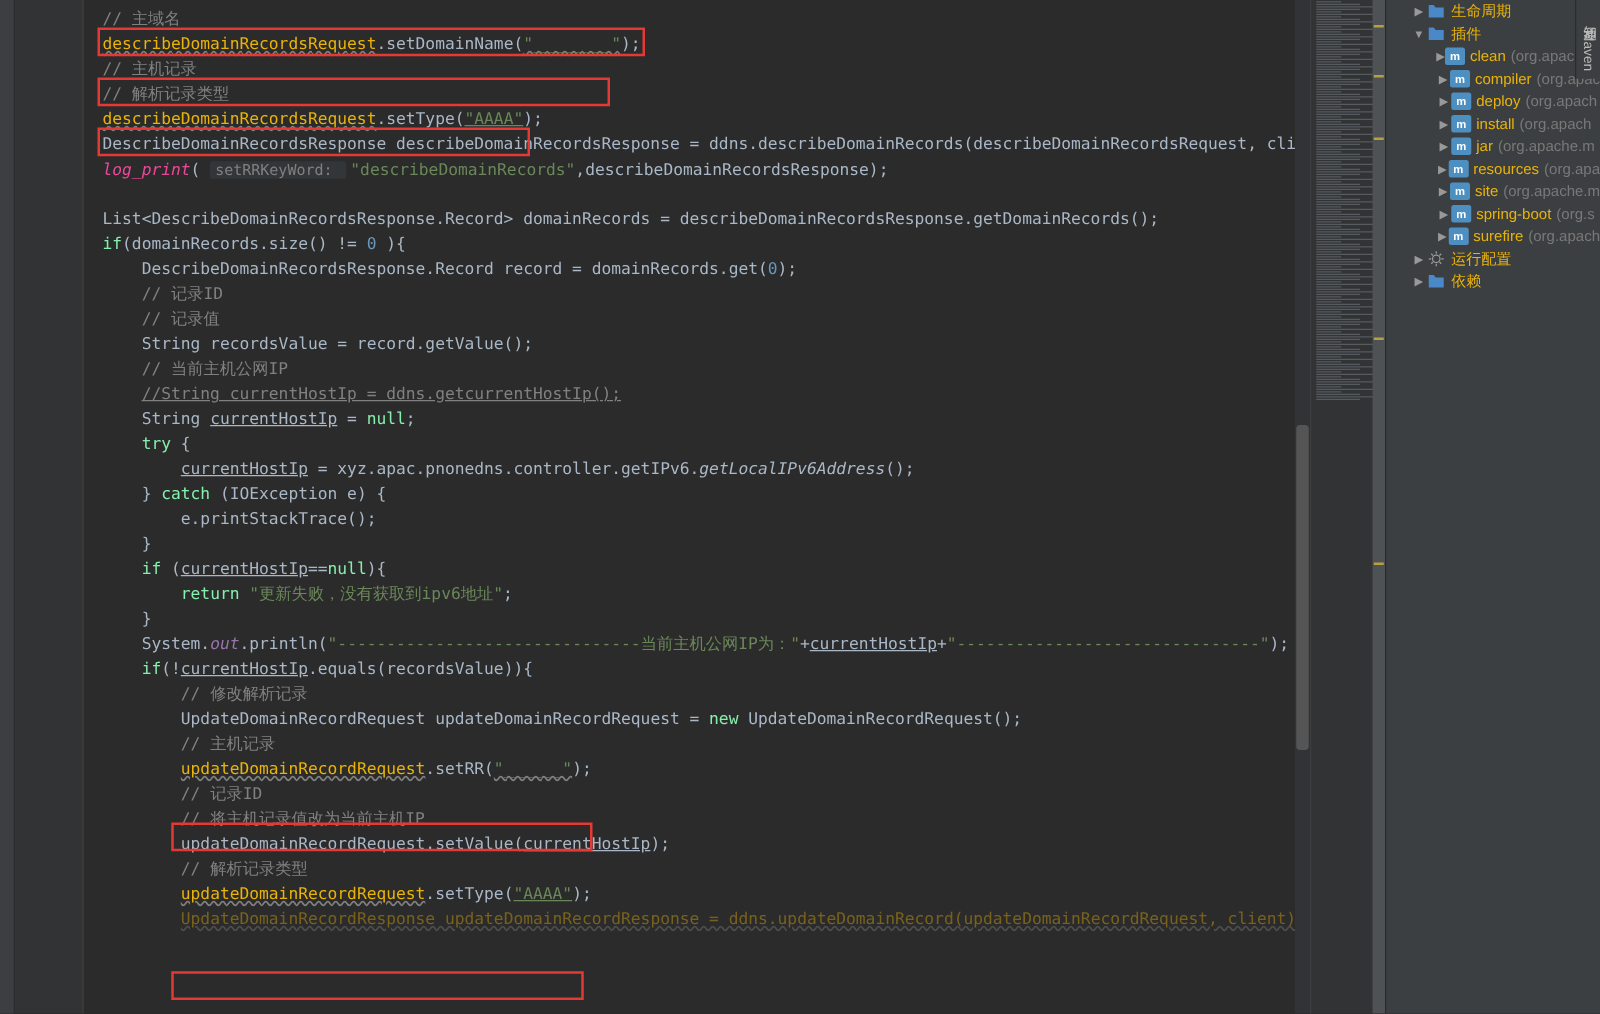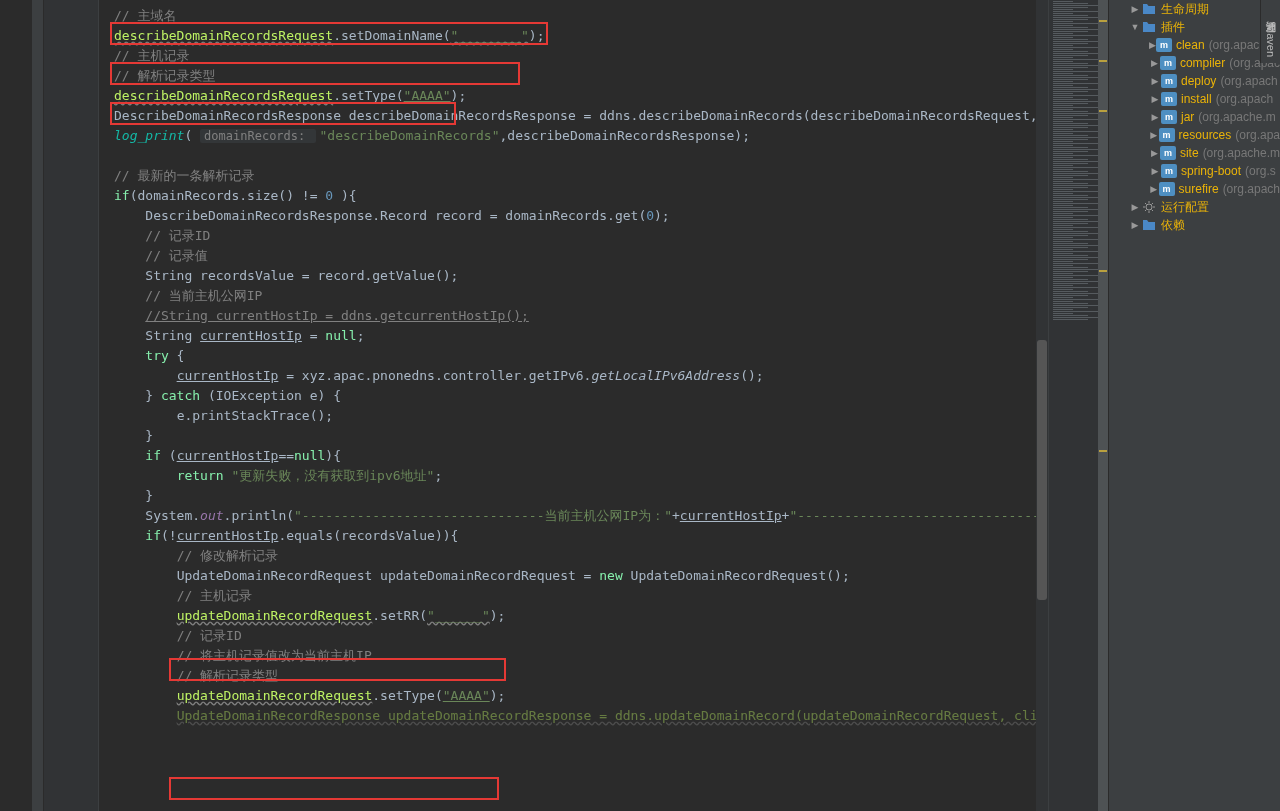--- a/index.html
+++ b/index.html
@@ -1,31 +1,31 @@
 <!DOCTYPE html>
 <html><head>
 <meta charset="utf-8">
 <style>
   * { margin: 0; padding: 0; box-sizing: border-box; }
   html, body { width: 1280px; height: 811px; background: #2b2b2b; font-family: "Consolas", "Monaco", monospace; font-size: 13px; overflow: hidden; }
   
-  .main-layout { display: flex; width: 100%; height: 100%; padding-left: 32px; }
+  .main-layout { display: flex; width: 100%; height: 100%; }
   
   .editor-area { flex: 1; position: relative; background: #2b2b2b; overflow: hidden; }
   .gutter { width: 55px; background: #313335; border-right: 1px solid #3c3f41; height: 100%; }
   .code-lines { position: absolute; left: 70px; top: 6px; right: 0; }
   .code-line { height: 20px; line-height: 20px; white-space: pre; color: #a9b7c6; }
   
   .cm { color: #808080; }
   .kw { color: #86efac; }
   .str { color: #6a8759; }
   .strund { color: #6a8759; text-decoration: underline wavy #808080; }
   .num { color: #6897bb; }
-  .id-und { color: #bef264; text-decoration: underline wavy #808080; }
-  .fn { color: #14b8a6; }
+  .id-und { color: #eab308; text-decoration: underline wavy #808080; }
+  .fn { color: #ec4899; }
   .ital { color: #9876aa; font-style: italic; }
   .param { color: #808080; background: #333638; padding: 0 4px; border-radius: 2px; font-size: 12px; margin-right: 3px;}
   .static { font-style: italic; }
   .und { text-decoration: underline; }
   
   .highlight-box { position: absolute; border: 2px solid #e53935; pointer-events: none; }
   
   .minimap { width: 60px; background: #313335; border-left: 1px solid #3c3f41; height: 100%; position: relative; overflow: hidden; }
   .minimap-line { background: #565b5f; height: 1px; margin: 1px 4px; }
   .minimap-line.short { width: 20px; }
@@ -58,23 +58,23 @@
   <div class="editor-area">
     <div class="gutter"></div>
 
     <div class="code-lines">
       <div class="code-line"><span class="cm">// 主域名</span></div>
       <div class="code-line"><span class="id-und">describeDomainRecordsRequest</span><span>.setDomainName(</span><span class="strund">"________"</span><span>);</span></div>
       <div class="code-line"><span class="cm">// 主机记录</span></div>
       <div class="code-line"><span class="cm">// 解析记录类型</span></div>
       <div class="code-line"><span class="id-und">describeDomainRecordsRequest</span><span>.setType(</span><span class="str und">"AAAA"</span><span>);</span></div>
       <div class="code-line"><span>DescribeDomainRecordsResponse describeDomainRecordsResponse = ddns.describeDomainRecords(describeDomainRecordsRequest, client);</span></div>
-      <div class="code-line"><span class="fn static">log_print</span><span>( </span><span class="param">domainRecords: </span><span class="str">"describeDomainRecords"</span><span>,describeDomainRecordsResponse);</span></div>
+      <div class="code-line"><span class="fn static">log_print</span><span>( </span><span class="param">setRRKeyWord: </span><span class="str">"describeDomainRecords"</span><span>,describeDomainRecordsResponse);</span></div>
       <div class="code-line"></div>
-      <div class="code-line"><span class="cm">// 最新的一条解析记录</span></div>
+      <div class="code-line"><span>List&lt;DescribeDomainRecordsResponse.Record&gt; domainRecords = describeDomainRecordsResponse.getDomainRecords();</span></div>
       <div class="code-line"><span class="kw">if</span><span>(domainRecords.size() != </span><span class="num">0</span><span> ){</span></div>
       <div class="code-line">    <span>DescribeDomainRecordsResponse.Record record = domainRecords.get(</span><span class="num">0</span><span>);</span></div>
       <div class="code-line">    <span class="cm">// 记录ID</span></div>
       <div class="code-line">    <span class="cm">// 记录值</span></div>
       <div class="code-line">    <span>String recordsValue = record.getValue();</span></div>
       <div class="code-line">    <span class="cm">// 当前主机公网IP</span></div>
       <div class="code-line">    <span class="cm und">//String currentHostIp = ddns.getcurrentHostIp();</span></div>
       <div class="code-line">    <span>String </span><span class="und">currentHostIp</span><span> = </span><span class="kw">null</span><span>;</span></div>
       <div class="code-line">    <span class="kw">try</span><span> {</span></div>
       <div class="code-line">        <span class="und">currentHostIp</span><span> = xyz.apac.pnonedns.controller.getIPv6.</span><span class="static">getLocalIPv6Address</span><span>();</span></div>
@@ -85,20 +85,21 @@
       <div class="code-line">        <span class="kw">return </span><span class="str">"更新失败，没有获取到ipv6地址"</span><span>;</span></div>
       <div class="code-line">    <span>}</span></div>
       <div class="code-line">    <span>System.</span><span class="ital">out</span><span>.println(</span><span class="str">"-------------------------------当前主机公网IP为："</span><span>+</span><span class="und">currentHostIp</span><span>+</span><span class="str">"-------------------------------"</span><span>);</span></div>
       <div class="code-line">    <span class="kw">if</span><span>(!</span><span class="und">currentHostIp</span><span>.equals(recordsValue)){</span></div>
       <div class="code-line">        <span class="cm">// 修改解析记录</span></div>
       <div class="code-line">        <span>UpdateDomainRecordRequest updateDomainRecordRequest = </span><span class="kw">new</span><span> UpdateDomainRecordRequest();</span></div>
       <div class="code-line">        <span class="cm">// 主机记录</span></div>
       <div class="code-line">        <span class="id-und">updateDomainRecordRequest</span><span>.setRR(</span><span class="strund">"______"</span><span>);</span></div>
       <div class="code-line">        <span class="cm">// 记录ID</span></div>
       <div class="code-line">        <span class="cm">// 将主机记录值改为当前主机IP</span></div>
+      <div class="code-line">        <span>updateDomainRecordRequest.setValue(</span><span class="und">currentHostIp</span><span>);</span></div>
       <div class="code-line">        <span class="cm">// 解析记录类型</span></div>
       <div class="code-line">        <span class="id-und">updateDomainRecordRequest</span><span>.setType(</span><span class="str und">"AAAA"</span><span>);</span></div>
       <div class="code-line">        <span class="id-und" style="opacity:0.4">UpdateDomainRecordResponse updateDomainRecordResponse = ddns.updateDomainRecord(updateDomainRecordRequest, client);</span></div>
     </div>
 
     <div class="highlight-box" style="left:66px; top:22px; width:438px; height:23px;"></div>
     <div class="highlight-box" style="left:66px; top:62px; width:410px; height:23px;"></div>
     <div class="highlight-box" style="left:66px; top:102px; width:346px; height:23px;"></div>
     <div class="highlight-box" style="left:125px; top:658px; width:337px; height:23px;"></div>
     <div class="highlight-box" style="left:125px; top:777px; width:330px; height:23px;"></div>

